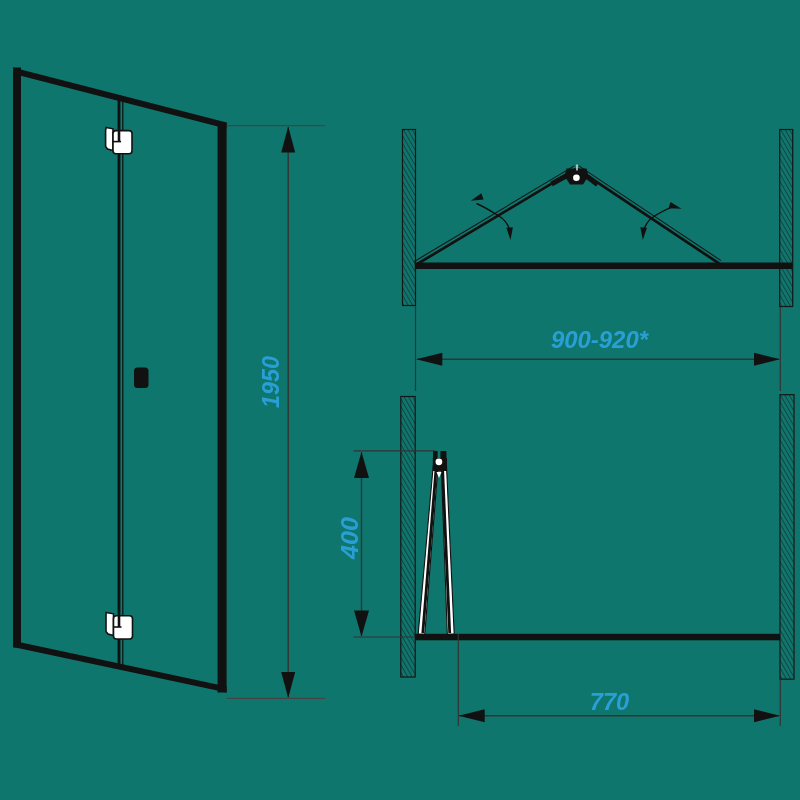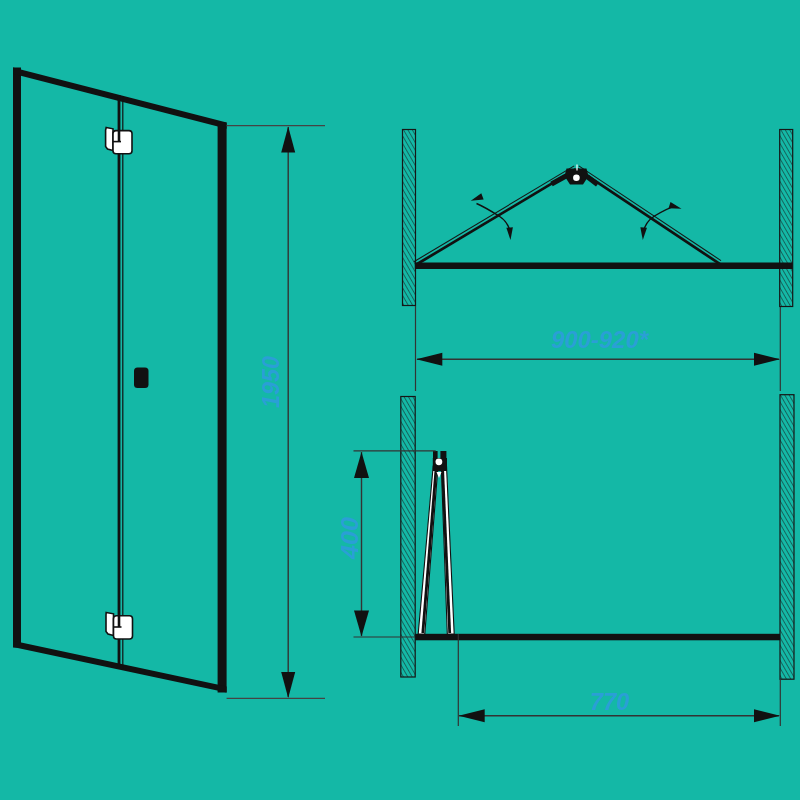--- a/index.html
+++ b/index.html
@@ -1,16 +1,16 @@
 <!DOCTYPE html>
 <html><head>
 <meta charset="utf-8">
 <style>
   html,body{margin:0;padding:0;background:#ffffff;}
-  .wrap{width:800px;height:800px;position:relative;background:#14b8a6;overflow:hidden;}
+  .wrap{width:800px;height:800px;position:relative;background:#0f766e;overflow:hidden;}
   svg{display:block;}
   text{font-family:"Liberation Sans",sans-serif;font-weight:bold;font-style:italic;fill:#2a9fd6;}
 </style>
 </head>
 <body>
 <div class="wrap">
 <svg width="800" height="800" viewBox="0 0 800 800" xmlns="http://www.w3.org/2000/svg">
 <defs>
 <pattern id="hatch" width="4" height="3.8" patternUnits="userSpaceOnUse" patternTransform="rotate(60)">
 <line x1="0" y1="0" x2="4" y2="0" stroke="#161616" stroke-width="1"></line>

